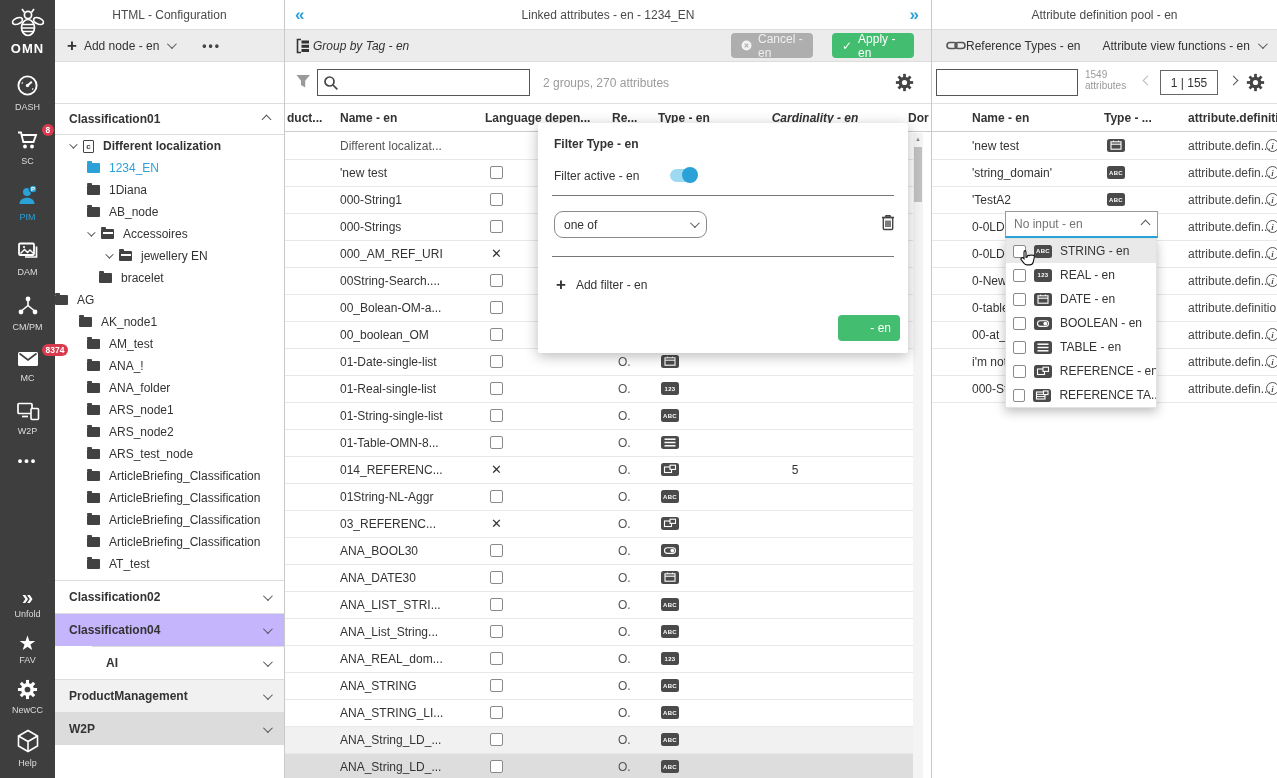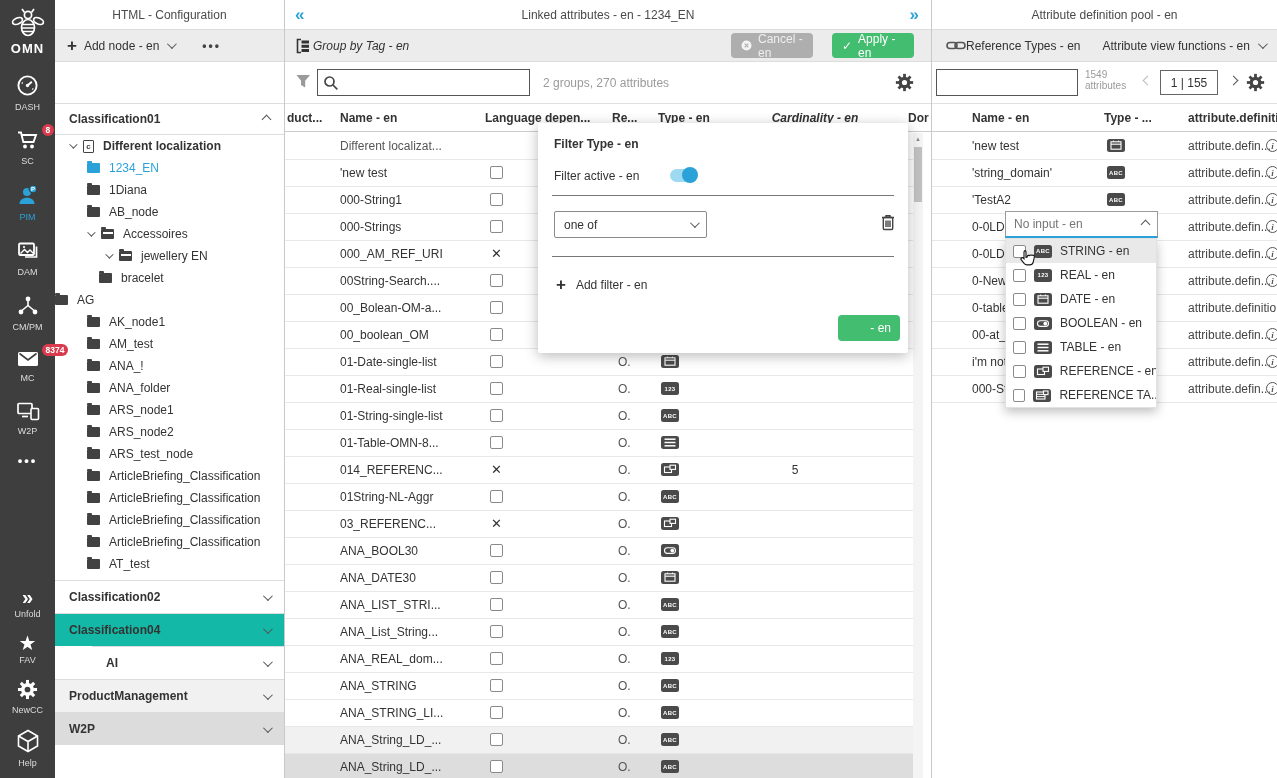--- a/index.html
+++ b/index.html
@@ -88,21 +88,21 @@
   #mid-scroll .thumb { position:absolute; top:14px; left:1px; width:8px; height:55px; background:#c1c1c1; }
 
   
   #popup { position:absolute; left:253px; top:123px; width:370px; height:230px; background:#fff;
     box-shadow:0 3px 14px rgba(0,0,0,.28); z-index:20; border-radius:2px; }
   #popup .p-title { position:absolute; left:16px; top:14px; font-weight:bold; color:#333; }
   #popup .p-active { position:absolute; left:16px; top:46px; color:#333; }
   .toggle { position:absolute; left:132px; top:46px; width:27px; height:13px; background:#9ed9f2; border-radius:7px; cursor:pointer; }
   .toggle .knob { position:absolute; right:-1px; top:-2px; width:16px; height:16px; border-radius:50%; background:#2aa2d8; }
   .p-div { position:absolute; left:14px; right:14px; height:1px; background:#9a9a9a; }
-  .select { position:absolute; display:flex; align-items:center; border:1px solid #8a8a8a; border-radius:2px;
+  .select { position:absolute; display:flex; align-items:center; border:1px solid #8a8a8a; border-radius:9px;
     background:#fff; padding:0 9px; color:#333; cursor:pointer; }
   .select .chev { margin-left:auto; }
   #op-select { left:16px; top:88px; width:153px; height:27px; }
   .trash-btn { position:absolute; left:342px; top:90px; cursor:pointer; }
   .addfilter { position:absolute; left:18px; top:152px; display:flex; align-items:center; color:#333; cursor:pointer; }
   .addfilter .plus { margin-right:10px; }
   #popup .partial-btn { position:absolute; left:300px; top:192px; width:62px; height:26px; background:#43bd6f;
     border-radius:4px; color:#fff; display:flex; align-items:center; justify-content:flex-end; padding-right:9px; }
 
   
@@ -266,21 +266,21 @@
         <div class="tree-item" style="padding-left: 44px;">
           <span style="width: 0px;"></span>
           <span class="folder"></span>
           <span class="tree-label">bracelet</span>
         </div>
         <div class="tree-item" style="">
           <span style="width: 0px;"></span>
           <span class="folder"></span>
           <span class="tree-label">AG</span>
         </div>
-        <div class="tree-item" style="padding-left: 32px;">
+        <div class="tree-item" style="padding-left: 24px;">
           <span style="width: 0px;"></span>
           <span class="folder"></span>
           <span class="tree-label">AK_node1</span>
         </div>
         <div class="tree-item" style="padding-left: 32px;">
           <span style="width: 0px;"></span>
           <span class="folder"></span>
           <span class="tree-label">AM_test</span>
         </div>
         <div class="tree-item" style="padding-left: 32px;">
@@ -337,21 +337,21 @@
     <div id="tree-scroll">
       <div class="scroll-arrow" style="top:1px;">▲</div>
       <div class="thumb"></div>
       <div class="scroll-arrow" style="bottom:1px;">▼</div>
     </div>
     <div id="tree-sections">
         <div class="tree-sect" style="background: rgb(255, 255, 255);">
           <span>Classification02</span>
           <span class="chev down"></span>
         </div>
-        <div class="tree-sect" style="background: #14b8a6;">
+        <div class="tree-sect" style="background: #c4b5fd;">
           <span>Classification04</span>
           <span class="chev down"></span>
         </div>
         <div class="tree-sect" style="background: rgb(255, 255, 255); margin-left: 37px;">
           <span>AI</span>
           <span class="chev down"></span>
         </div>
         <div class="tree-sect" style="background: rgb(241, 241, 241);">
           <span>ProductManagement</span>
           <span class="chev down"></span>

